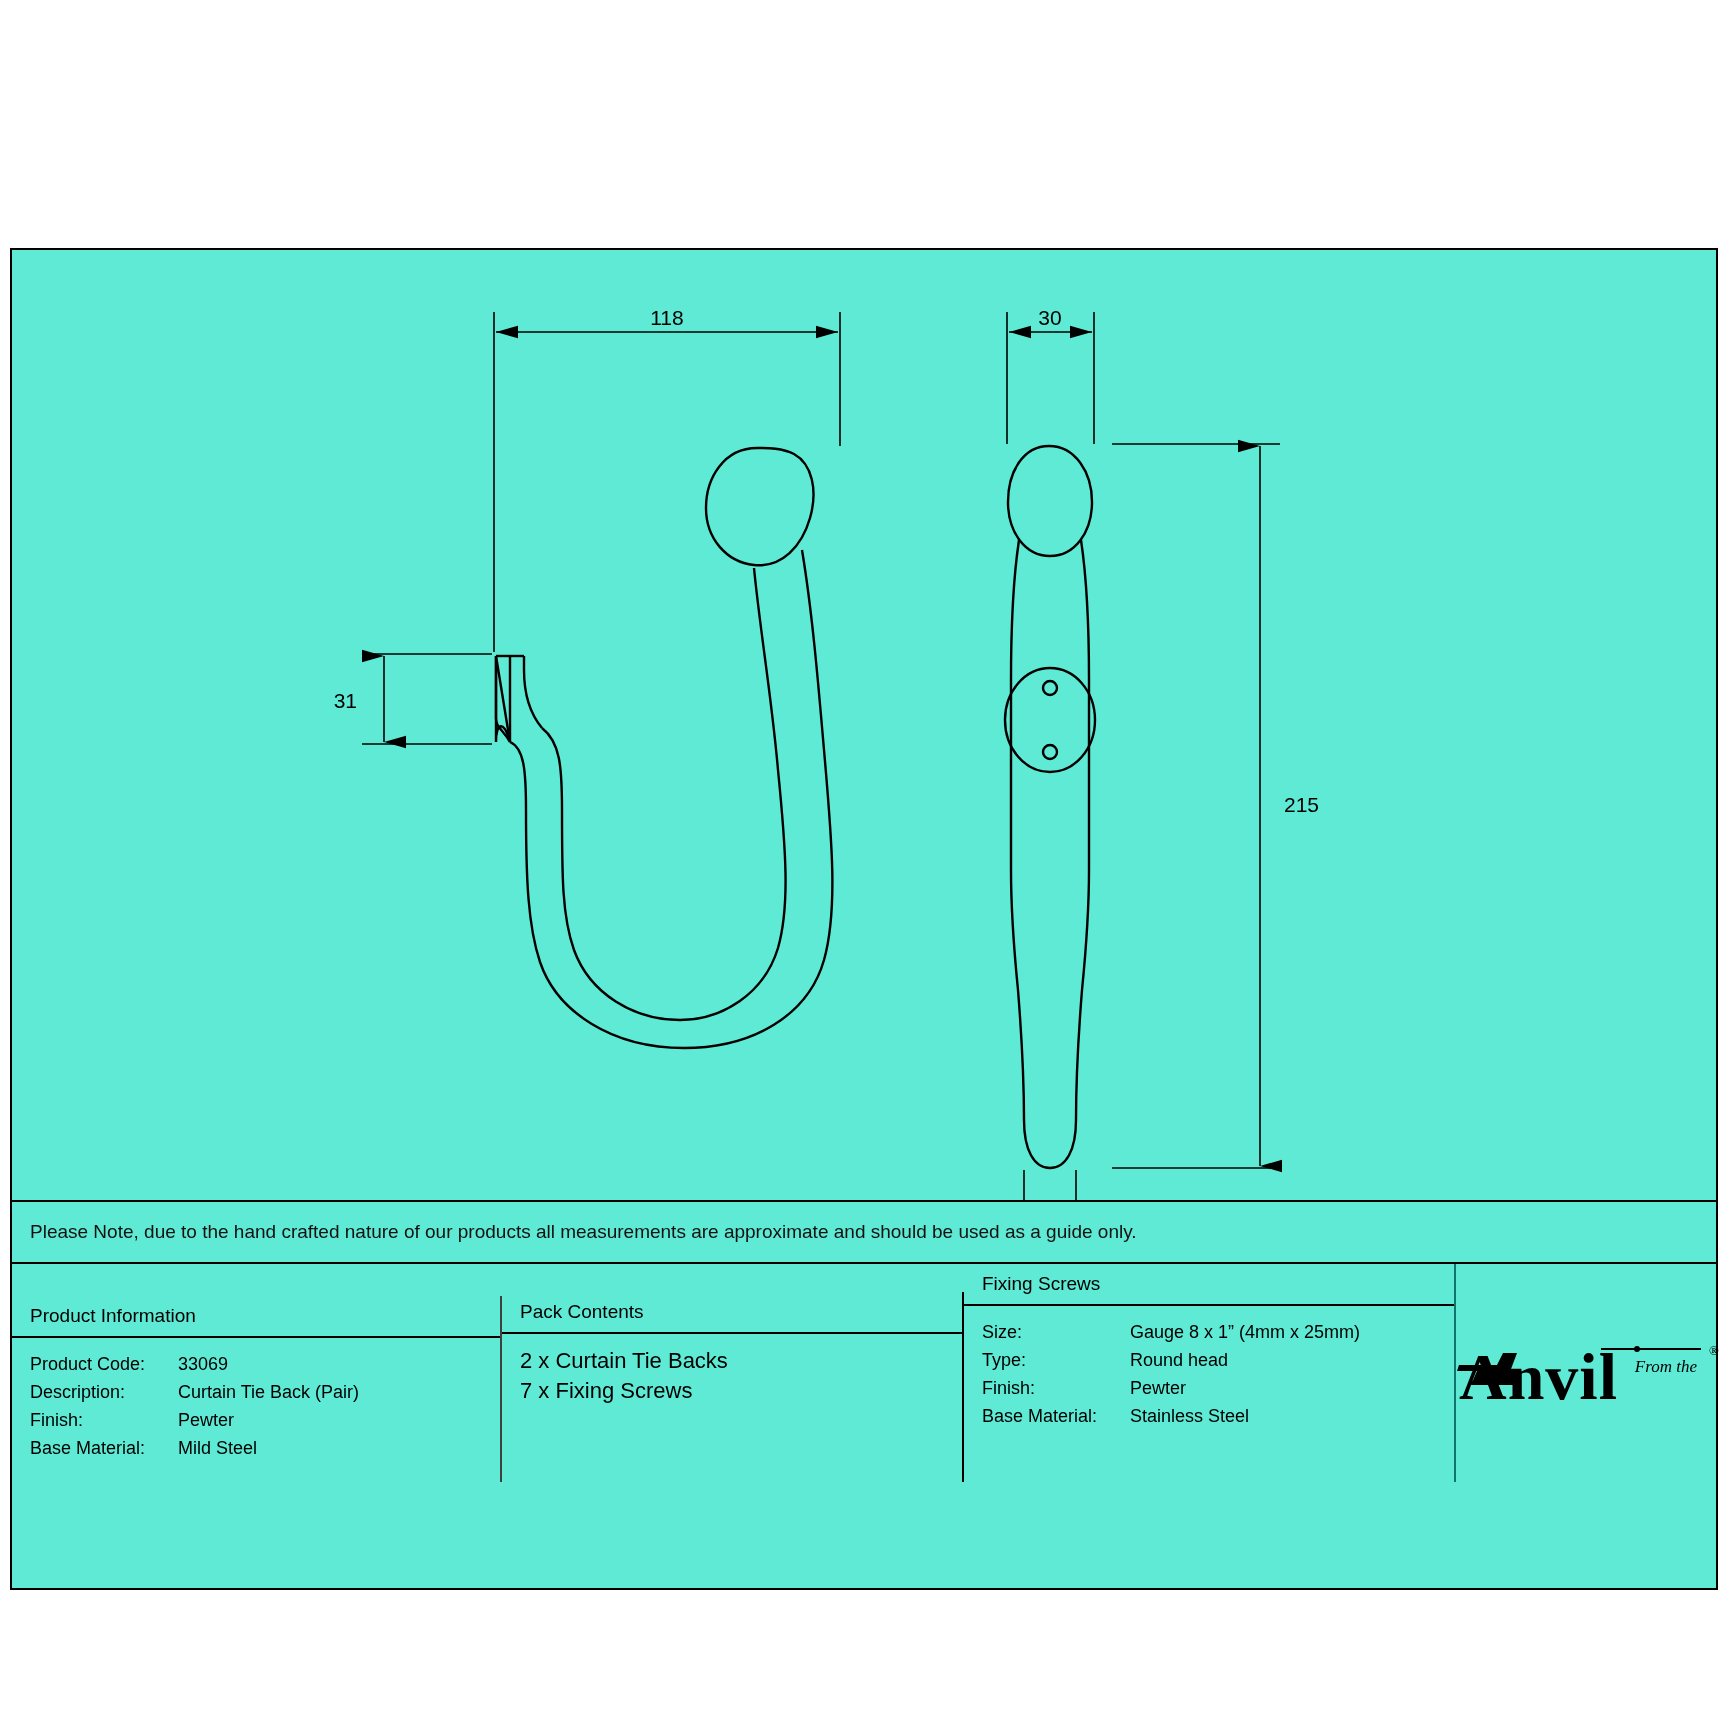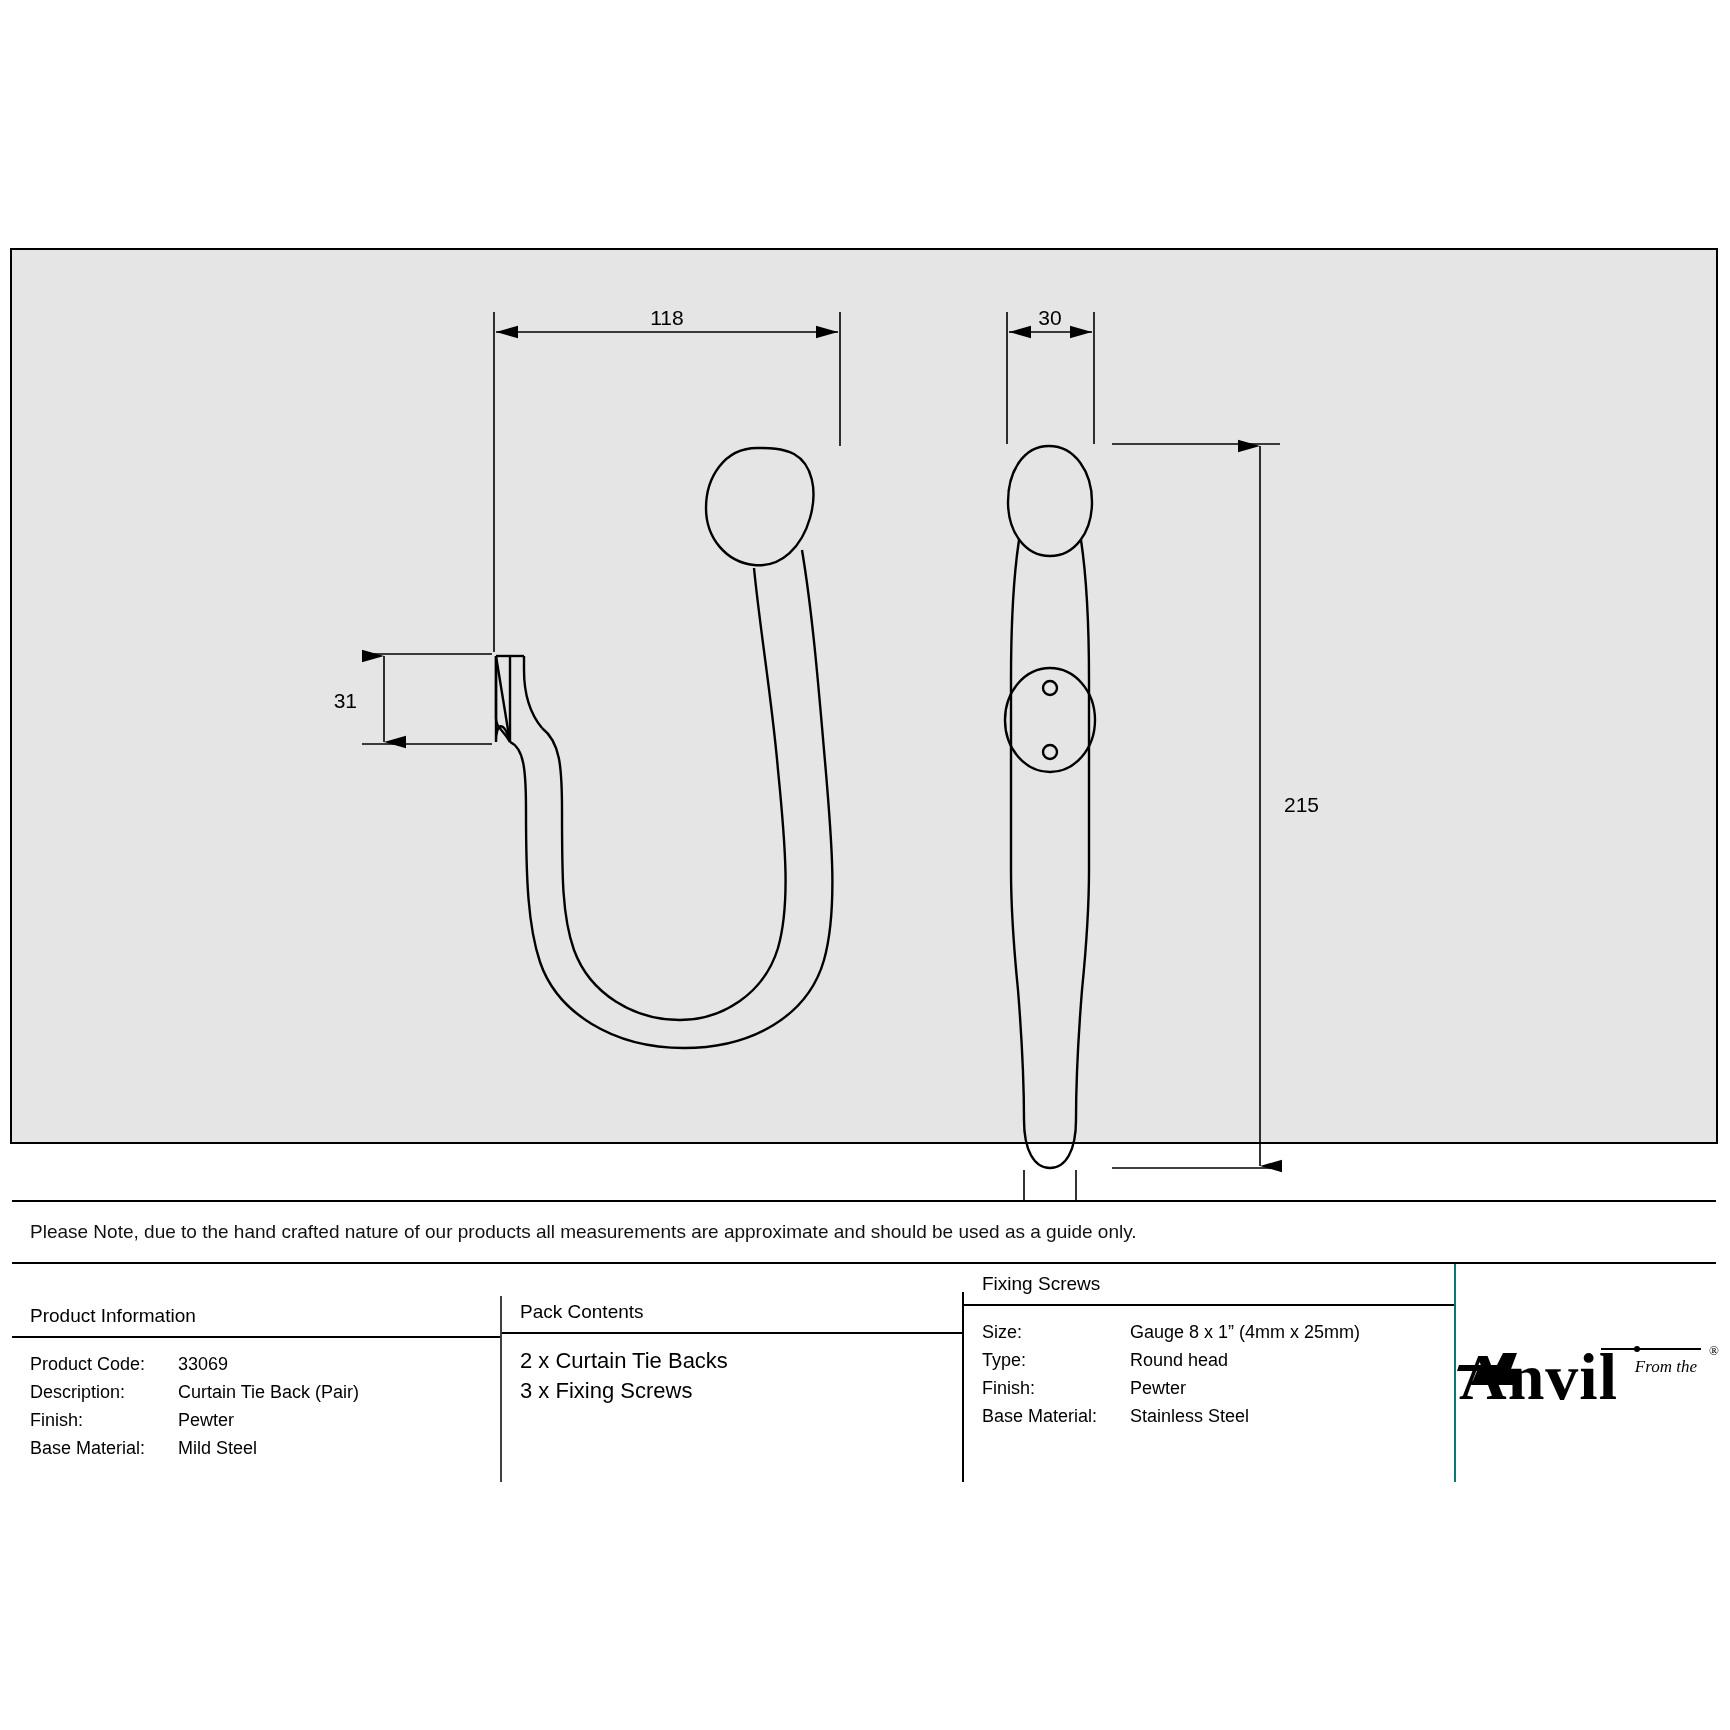--- a/index.html
+++ b/index.html
@@ -13,24 +13,24 @@
     font-family: "Liberation Sans", sans-serif;
     color: #000000;
     position: relative;
     overflow: hidden;
   }
   .sheet {
     position: absolute;
     left: 10px;
     top: 248px;
     width: 1708px;
-    height: 896px;
+    height: 1342px;
     border: 2px solid #000;
     box-sizing: border-box;
-    background: #e5e5e5;
+    background: #5eead4;
   }
   .drawing-area {
     position: absolute;
     left: 0;
     top: 0;
     width: 100%;
     height: 950px;
   }
   svg.dwg {
     position: absolute;
@@ -284,21 +284,21 @@
           <span class="k">Base Material:</span>
           <span class="v">Mild Steel</span>
         </div>
       </div>
     </div>
 
     <div class="col col-2">
       <div class="col-head">Pack Contents</div>
       <div class="col-body">
         <div class="plain-line">2 x Curtain Tie Backs</div>
-        <div class="plain-line">3 x Fixing Screws</div>
+        <div class="plain-line">7 x Fixing Screws</div>
       </div>
     </div>
 
     <div class="col col-3">
       <div class="col-head">Fixing Screws</div>
       <div class="col-body">
         <div class="kv">
           <span class="k">Size:</span>
           <span class="v">Gauge 8 x 1” (4mm x 25mm)</span>
         </div>

